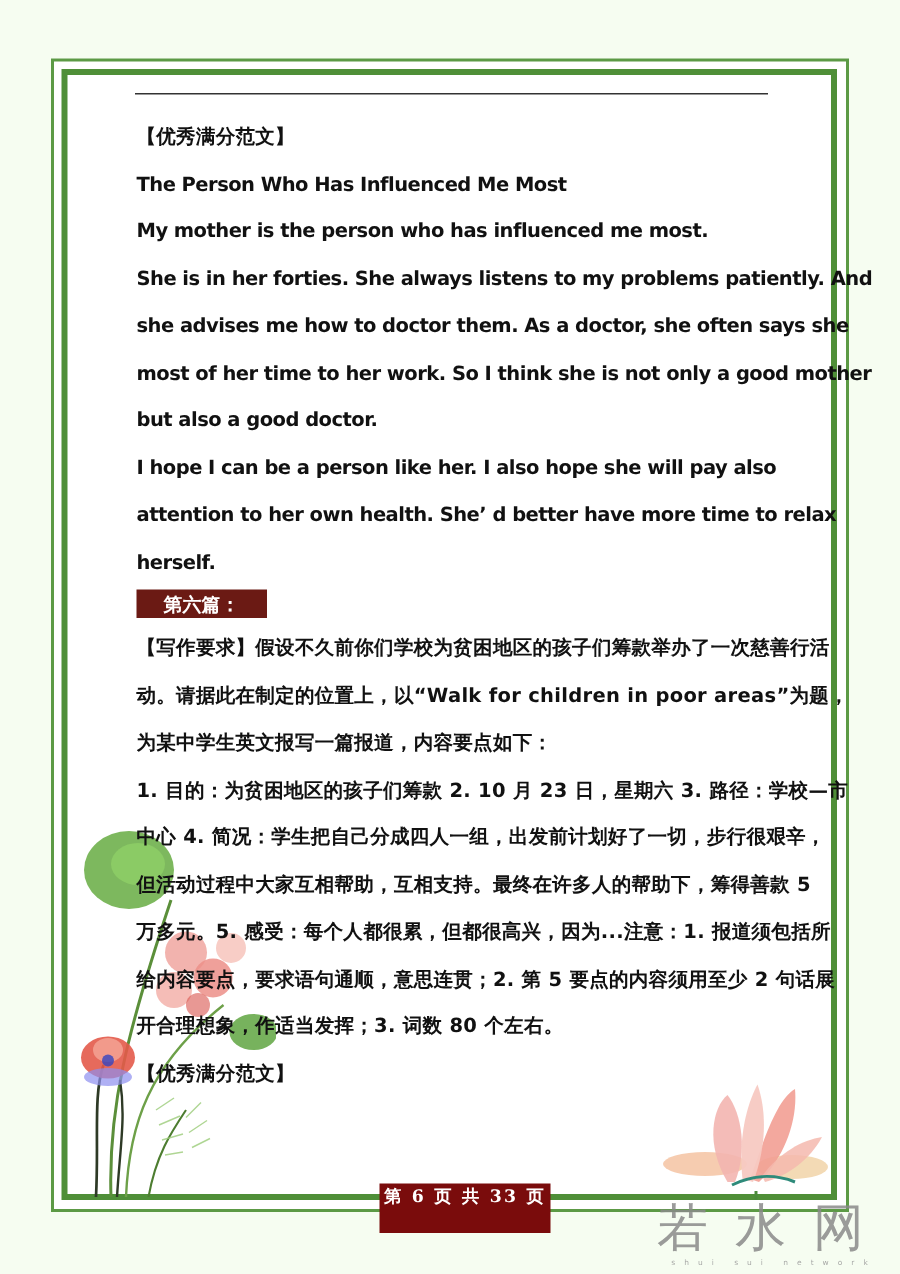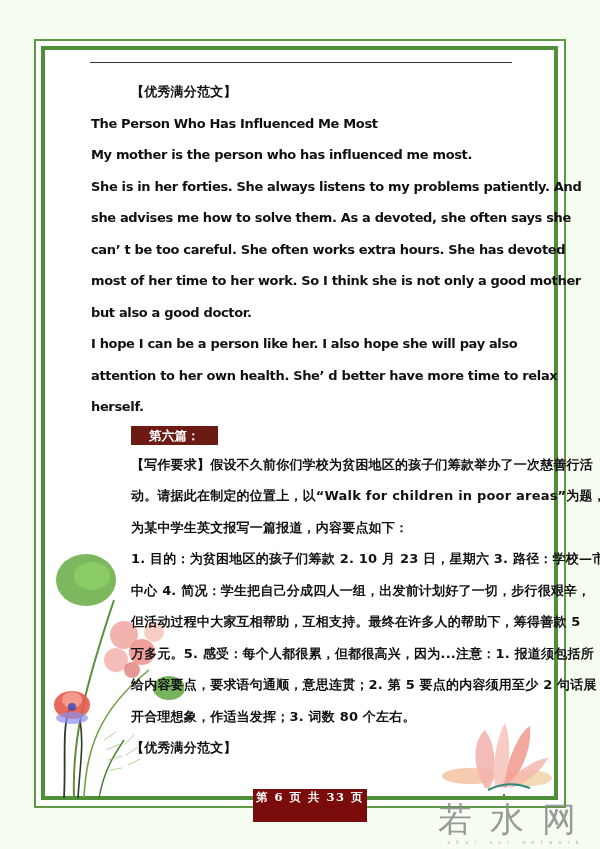--- a/index.html
+++ b/index.html
@@ -58,21 +58,20 @@
       letter-spacing: -0.1px;
     }
     .en {
       font-family: "DejaVu Sans", "Liberation Sans", sans-serif;
       font-size: 13px;
       letter-spacing: -0.35px;
     }
     .cn {
       font-size: 13px;
       letter-spacing: 0.2px;
-      margin-left: 40px;
     }
     .section-badge {
       display: inline-block;
       background: #6b1a14;
       color: #fff;
       font-size: 12.5px;
       padding: 1px 18px;
       line-height: 17px;
     }
     .footer-badge {
@@ -165,22 +164,21 @@
   <path d="M68 66 C 80 50, 95 42, 108 40 C 100 55, 85 66, 70 70 Z" fill="#f4b9ae" opacity="0.85"></path>
   <path d="M48 72 C 60 66, 75 64, 90 70" stroke="#2e8a7a" stroke-width="2" fill="none"></path>
   <path d="M64 76 L 64 82" stroke="#4a8a3a" stroke-width="2"></path>
 </svg>
 
 <div class="content">
   <div class="line cn">【优秀满分范文】</div>
   <div class="line en">The Person Who Has Influenced Me Most</div>
   <div class="line en">My mother is the person who has influenced me most.</div>
   <div class="line en">She is in her forties. She always listens to my problems patiently. And</div>
-  <div class="line en">she advises me how to solve them. As a devoted, she often says she</div>
-  <div class="line en">can’ t be too careful. She often works extra hours. She has devoted</div>
+  <div class="line en">she advises me how to doctor them. As a doctor, she often says she</div>
   <div class="line en">most of her time to her work. So I think she is not only a good mother</div>
   <div class="line en">but also a good doctor.</div>
   <div class="line en">I hope I can be a person like her. I also hope she will pay also</div>
   <div class="line en">attention to her own health. She’ d better have more time to relax</div>
   <div class="line en">herself.</div>
   <div class="line cn" style="height:26px; line-height:26px;">
     <span class="section-badge">第六篇：</span>
   </div>
   <div class="line cn">【写作要求】假设不久前你们学校为贫困地区的孩子们筹款举办了一次慈善行活</div>
   <div class="line cn">动。请据此在制定的位置上，以“Walk for children in poor areas”为题，</div>

